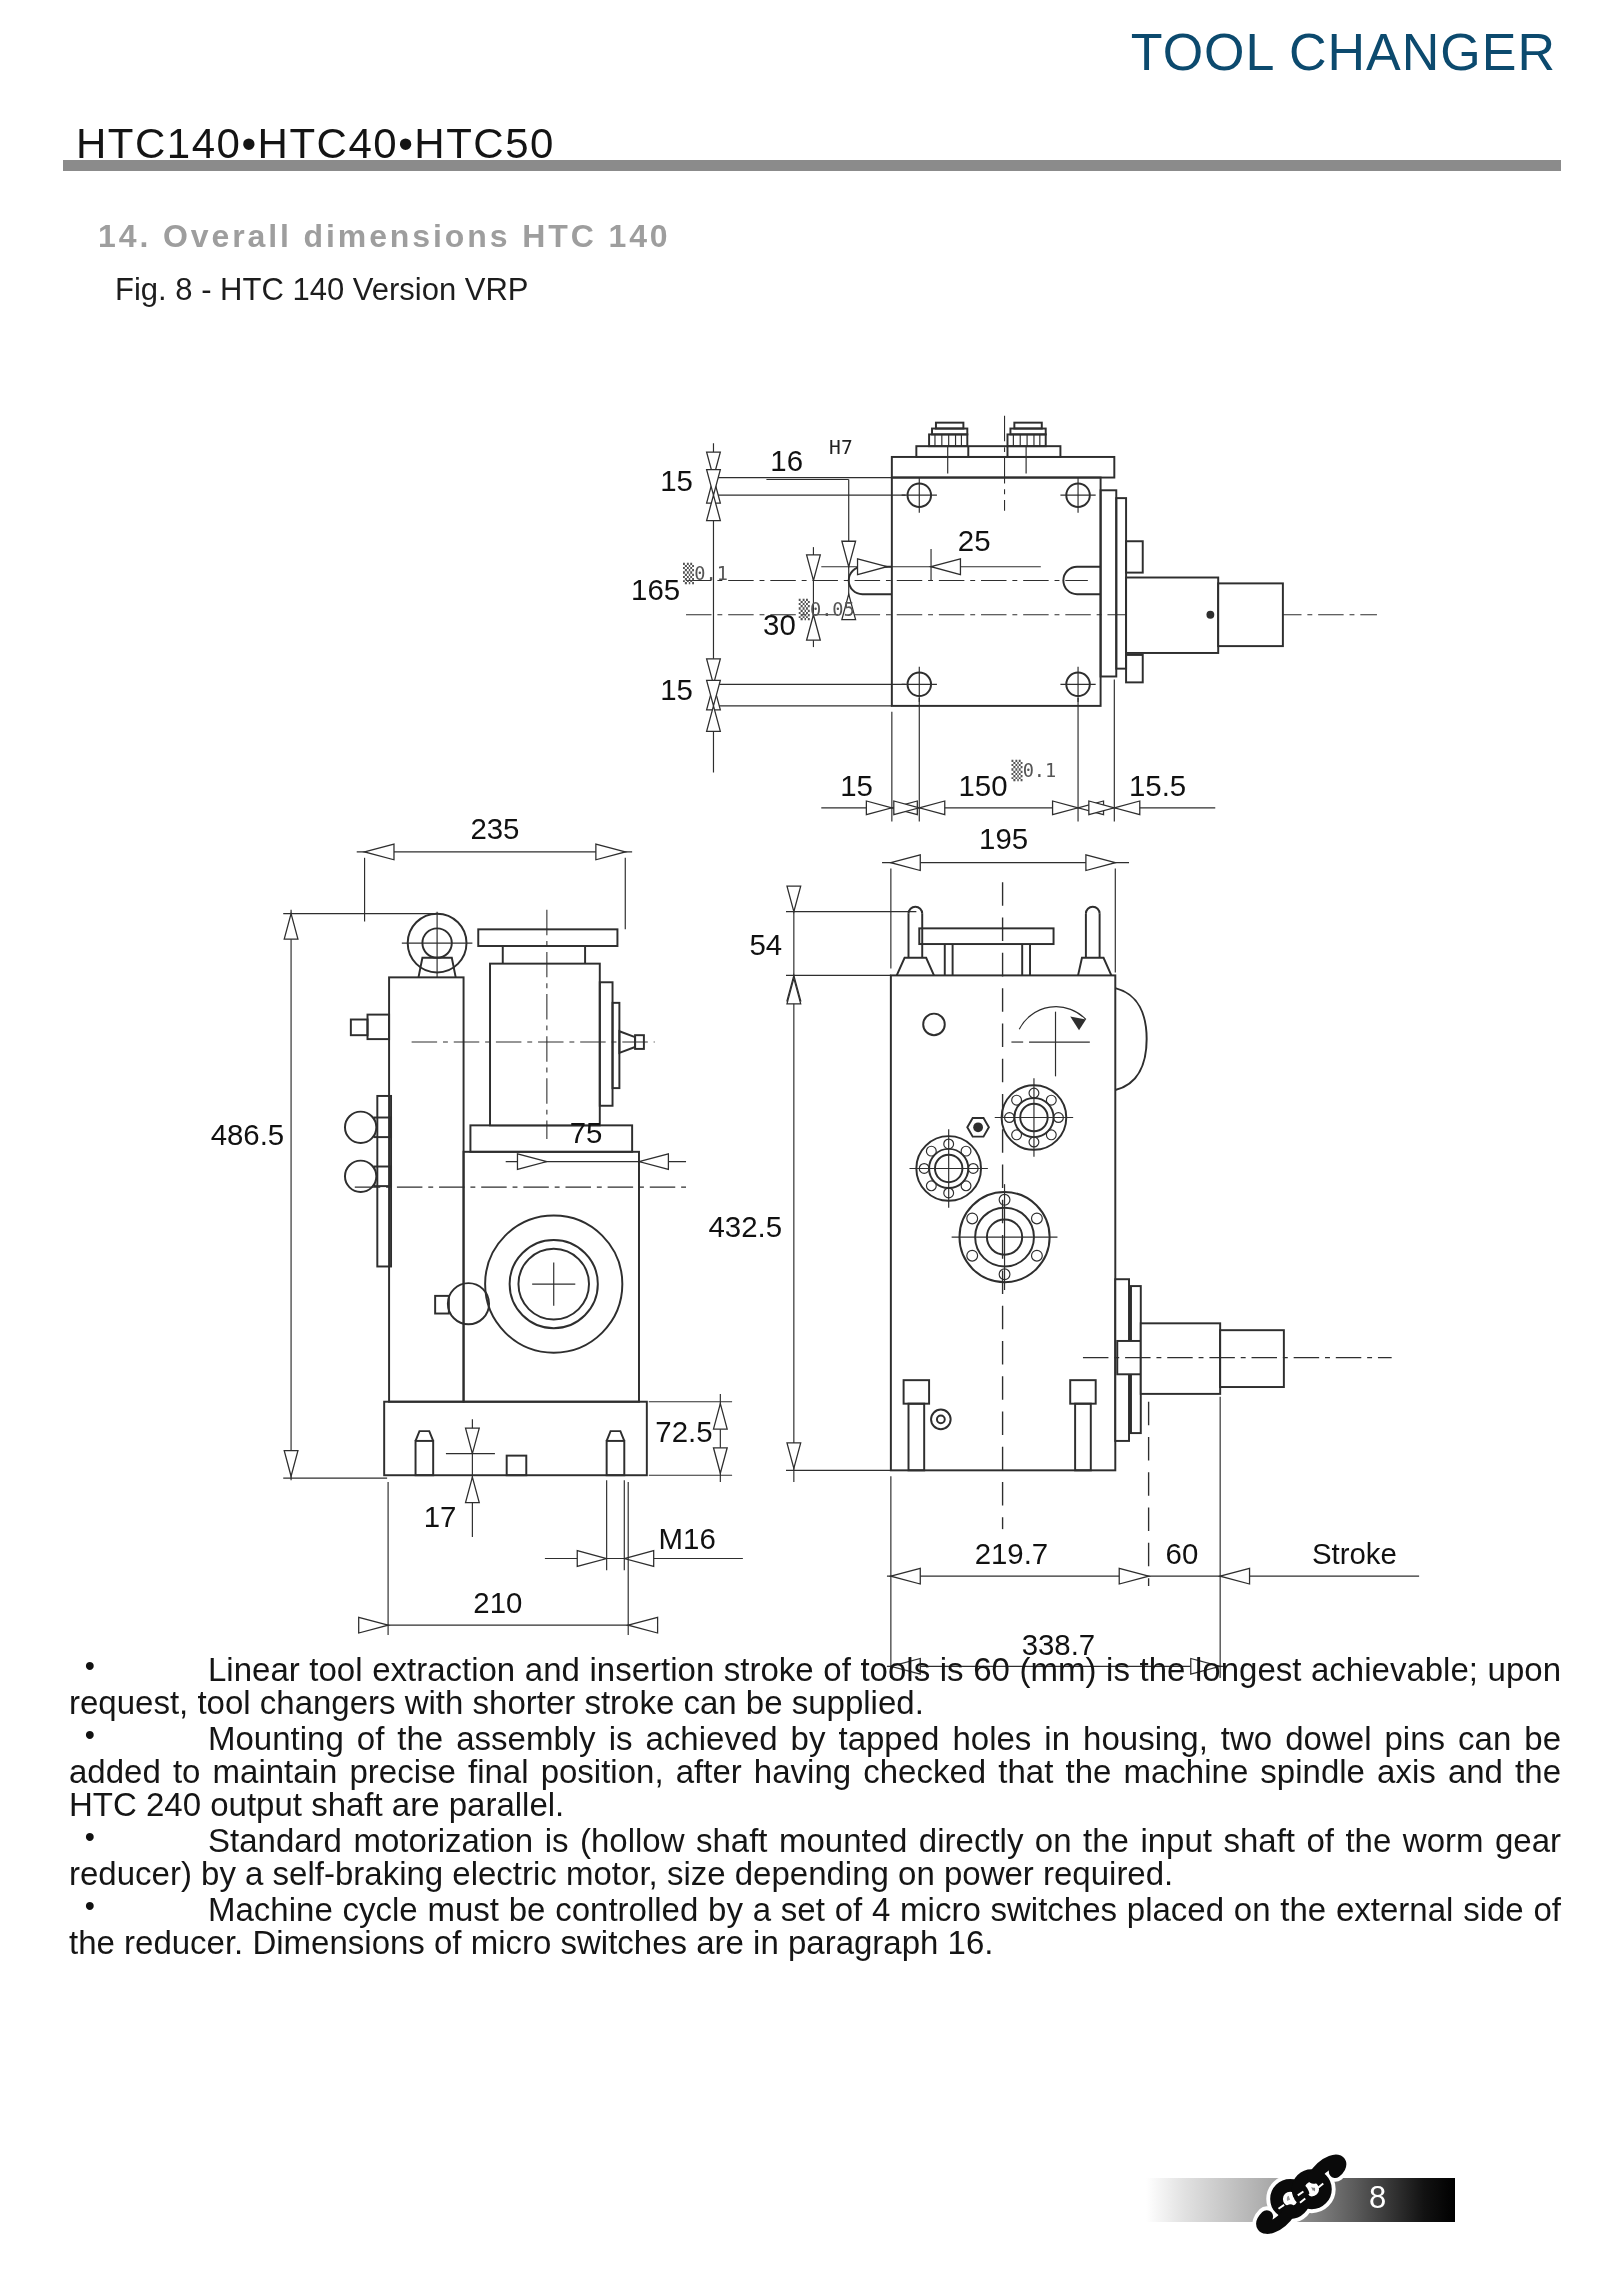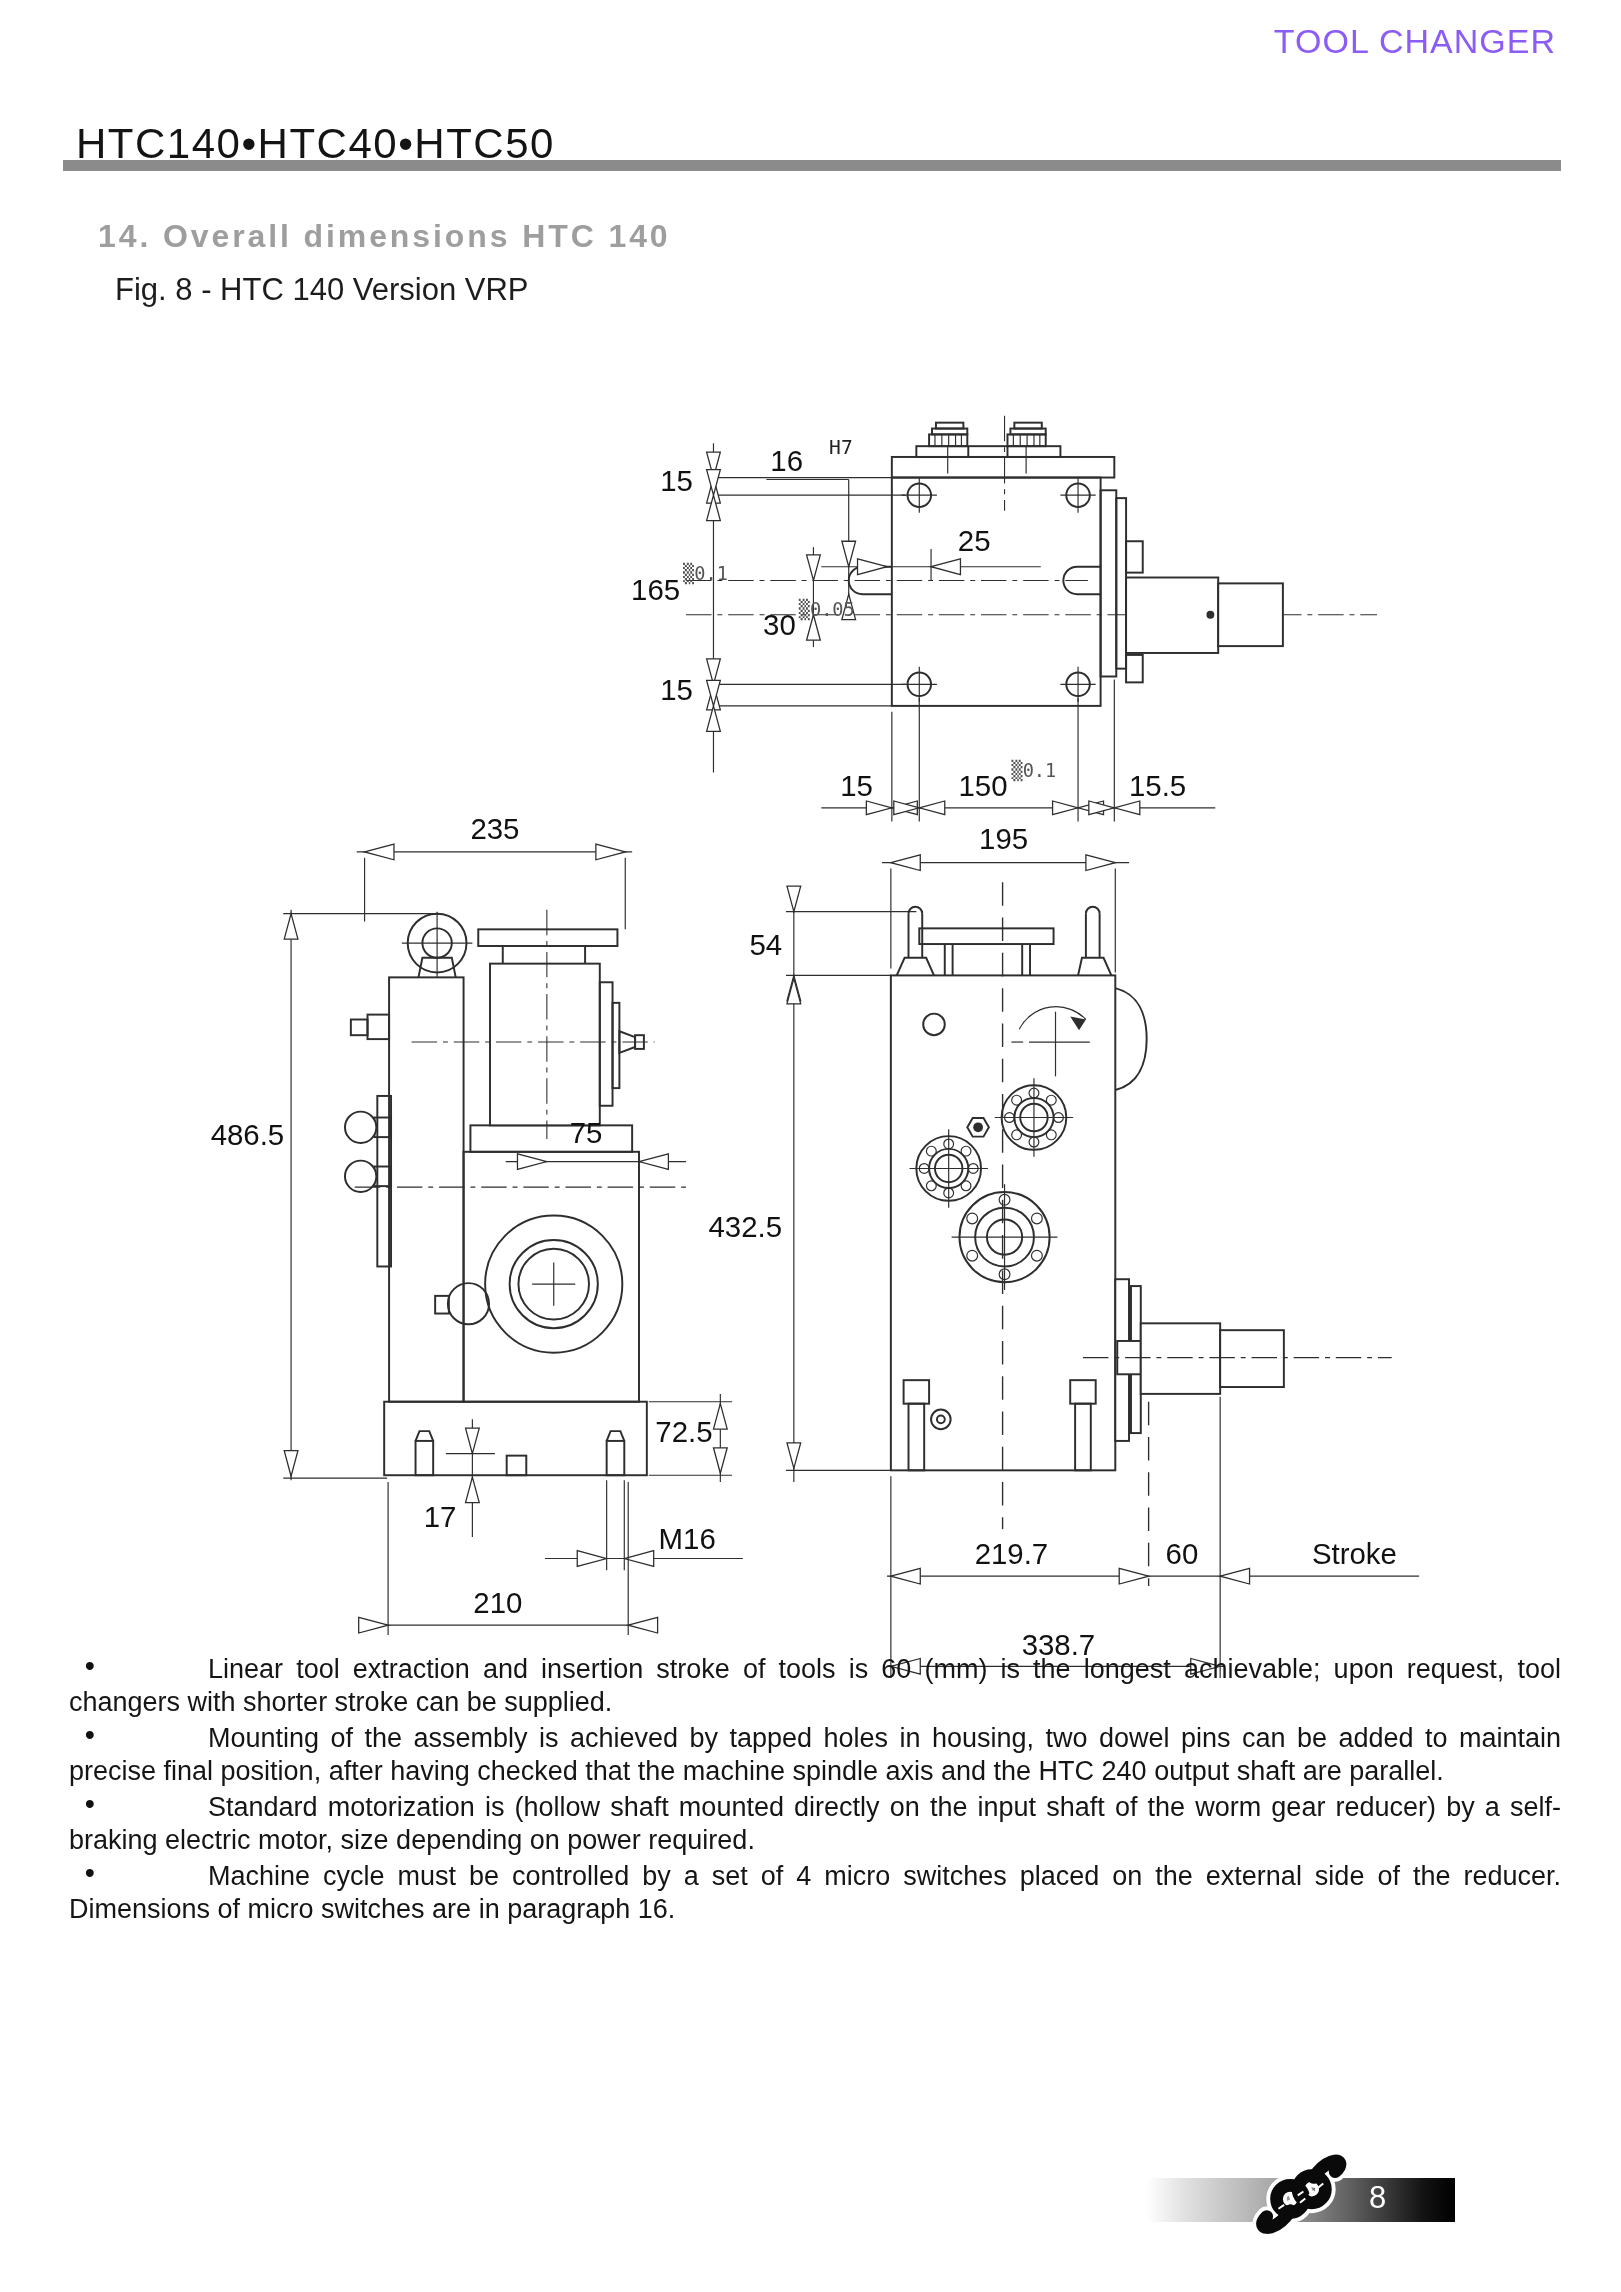--- a/index.html
+++ b/index.html
@@ -1,18 +1,18 @@
 <!DOCTYPE html>
 <html><head>
 <meta charset="utf-8">
 <style>
   html,body{margin:0;padding:0;background:#e8e8e8;}
   .page{position:relative;width:1621px;height:2293px;background:#ffffff;overflow:hidden;
         font-family:"Liberation Sans",sans-serif;color:#161616;}
-  .doc-title{position:absolute;top:21.6px;right:65px;font-size:34px;letter-spacing:1px;color:#8b5cf6;}
+  .doc-title{position:absolute;top:21.6px;right:65px;font-size:52px;letter-spacing:1px;color:#0c4a6e;}
   .models{position:absolute;left:76px;top:120px;font-size:42px;letter-spacing:1.5px;color:#141414;}
   .rule{position:absolute;left:63px;top:160px;width:1498px;height:10.8px;background:#8b8b8b;}
   .section-title{position:absolute;left:98px;top:208px;font-size:32px;font-weight:bold;
                  letter-spacing:2.9px;color:#9e9e9e;margin-top:10px;}
   .fig-caption{position:absolute;left:115px;top:272px;font-size:31px;color:#1d1d1d;}
   svg.drawing{position:absolute;left:0;top:0;}
   
   .p{stroke:#2e2e2e;stroke-width:2;fill:none;}
   .w{stroke:#2e2e2e;stroke-width:2;fill:#ffffff;}
   .t{stroke:#2e2e2e;stroke-width:1.2;fill:none;}
@@ -20,21 +20,21 @@
   .hd{stroke:#2e2e2e;stroke-width:1.4;fill:none;stroke-dasharray:24 12;}
   .a{fill:#ffffff;stroke:#2e2e2e;stroke-width:1.3;}
   .af{fill:#2e2e2e;stroke:none;}
   text.d{font-family:"Liberation Sans",sans-serif;font-size:30px;fill:#111;}
   text.s{font-family:"DejaVu Sans Mono",monospace;font-size:20px;fill:#222;}
   text.tol{font-family:"DejaVu Sans Mono",monospace;font-size:19px;fill:#555;}
   
   .notes{position:absolute;left:69px;top:1653px;width:1492px;}
   .note{position:relative;margin:0 0 2.9px 0;}
   .note .bullet{position:absolute;left:15.7px;top:-2.9px;font-size:29px;color:#111;}
-  .note p{margin:0;text-indent:139px;text-align:justify;font-size:27px;line-height:33px;color:#151515;}
+  .note p{margin:0;text-indent:139px;text-align:justify;font-size:33px;line-height:33px;color:#151515;}
   
   .footer-bar{position:absolute;left:1146px;top:2178px;width:309px;height:44px;
     background:linear-gradient(90deg,#ffffff 0%,#e2e2e2 12%,#a6a6a6 42%,#5a5a5a 68%,#121212 90%,#000 100%);}
   .logo{position:absolute;left:1251px;top:2154px;}
   .page-num{position:absolute;left:1358px;top:2180px;width:39px;text-align:center;
             font-size:31px;color:#ffffff;}
 </style>
 </head>
 <body>
 

